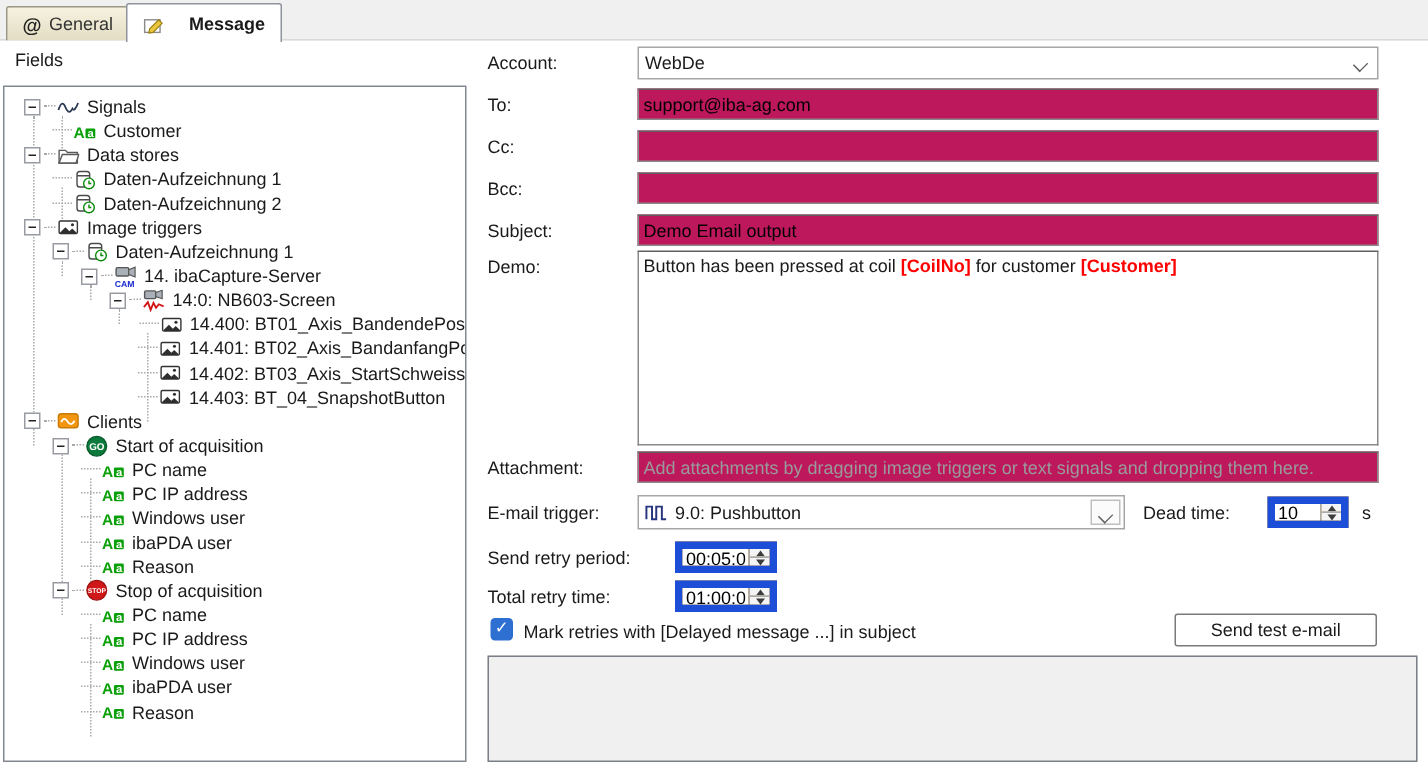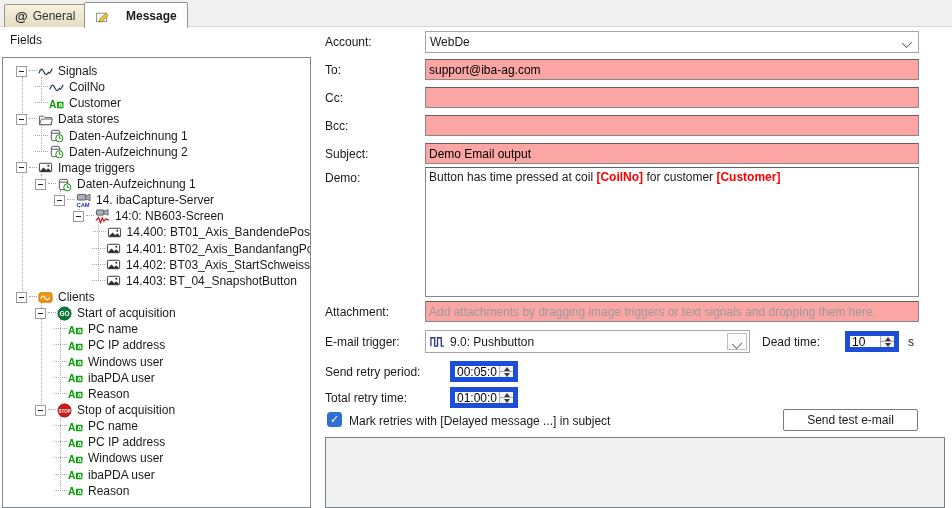--- a/index.html
+++ b/index.html
@@ -26,21 +26,21 @@
   .tbox::after{content:'';position:absolute;left:2px;right:2px;top:4px;height:1px;background:#222;}
   .stub{flex:0 0 8px;height:1px;border-top:1px dotted #a8a8a8;margin-right:1px;}
   .stub.wide{flex:0 0 13px;}
   .ticn{flex:0 0 17px;height:16px;display:flex;align-items:center;}
   .ticn svg{width:15px;height:15px;}
   .tlabel{padding-left:3px;}
   .vline{position:absolute;width:0;border-left:1px dotted #a8a8a8;z-index:1;}
   
   .lbl{position:absolute;white-space:nowrap;}
   .tinput{position:absolute;box-sizing:border-box;border:1px solid #898989;border-top-color:#5f5f5f;
-          background:#fca5a5;font-family:"Liberation Sans",sans-serif;font-size:12px;color:#000;
+          background:#be185d;font-family:"Liberation Sans",sans-serif;font-size:12px;color:#000;
           padding:1px 3px;outline:none;}
   .tinput::placeholder{color:#9a9a9a;opacity:1;}
   .combo{position:absolute;box-sizing:border-box;border:1px solid #a6a6a6;background:#fff;
          display:flex;align-items:center;padding-left:4px;}
   .chev{position:absolute;right:7px;top:7px;width:7px;height:7px;border-left:1.5px solid #5f5f5f;
         border-bottom:1.5px solid #5f5f5f;transform:rotate(-45deg) scaleY(.8);}
   .chevbox{position:absolute;right:2px;top:2px;bottom:2px;width:18px;border:1px solid #bfbfbf;
            background:#fbfbfb;}
   .chevbox .chev{right:5px;top:6px;}
   .sigicn{width:16px;height:16px;margin-right:4px;display:inline-flex;}
@@ -97,29 +97,20 @@
             <svg viewBox="0 0 16 16">
               <path d="M1 10 Q3.5 2 6 8 T11 9 Q12.5 11.5 15 5" fill="none" stroke="#2b3a55" stroke-width="1.3"></path>
             </svg>
           </span>
           <span class="tlabel">Signals</span>
         </div>
         <div class="trow" style="padding-left: 32px;">
           <span class="stub wide"></span>
           <span class="ticn">
             <svg viewBox="0 0 16 16">
-              <path d="M1 10 Q3.5 2 6 8 T11 9 Q12.5 11.5 15 5" fill="none" stroke="#2b3a55" stroke-width="1.3"></path>
-            </svg>
-          </span>
-          <span class="tlabel">CoilNo</span>
-        </div>
-        <div class="trow" style="padding-left: 32px;">
-          <span class="stub wide"></span>
-          <span class="ticn">
-            <svg viewBox="0 0 16 16">
               <text x="0" y="12.5" font-size="11" font-weight="bold" fill="#0aa00a" font-family="Liberation Sans,sans-serif">A</text>
               <rect x="8.5" y="6" width="7" height="7" rx="1" fill="#0aa00a"></rect>
               <text x="10" y="12" font-size="8" font-weight="bold" fill="#fff" font-family="Liberation Sans,sans-serif">a</text>
             </svg>
           </span>
           <span class="tlabel">Customer</span>
         </div>
         <div class="trow" style="padding-left: 13px;">
           <span class="tbox"></span>
           <span class="stub"></span>
@@ -416,21 +407,21 @@
   <div class="lbl" style="left:325px;top:91px">Cc:</div>
   <input class="tinput" style="left: 425px; top: 87px; width: 494px; height: 21px;" value="">
 
   <div class="lbl" style="left:325px;top:119px">Bcc:</div>
   <input class="tinput" style="left: 425px; top: 115px; width: 494px; height: 21px;" value="">
 
   <div class="lbl" style="left:325px;top:147px">Subject:</div>
   <input class="tinput" style="left: 425px; top: 143px; width: 494px; height: 21px;" value="Demo Email output">
 
   <div class="lbl" style="left:325px;top:171px">Demo:</div>
-  <div class="textarea" style="left:425px;top:167px;width:494px;height:130px" id="text-area"><span>Button has time pressed at coil </span><span class="red">[CoilNo]</span><span> for customer </span><span class="red">[Customer]</span></div>
+  <div class="textarea" style="left:425px;top:167px;width:494px;height:130px" id="text-area"><span>Button has been pressed at coil </span><span class="red">[CoilNo]</span><span> for customer </span><span class="red">[Customer]</span></div>
 
   <div class="lbl" style="left:325px;top:305px">Attachment:</div>
   <input class="tinput" style="left: 425px; top: 301px; width: 494px; height: 21px;" placeholder="Add attachments by dragging image triggers or text signals and dropping them here.">
 
   <div class="lbl" style="left:325px;top:335px">E-mail trigger:</div>
   <div class="combo" style="left:425px;top:330px;width:325px;height:23px">
     <span class="sigicn">
         <svg viewBox="0 0 16 16">
           <path d="M1 13 V4 H5 V13 H8 V4 H12 V13 H15" fill="none" stroke="#27357e" stroke-width="1.4"></path>
         </svg>

